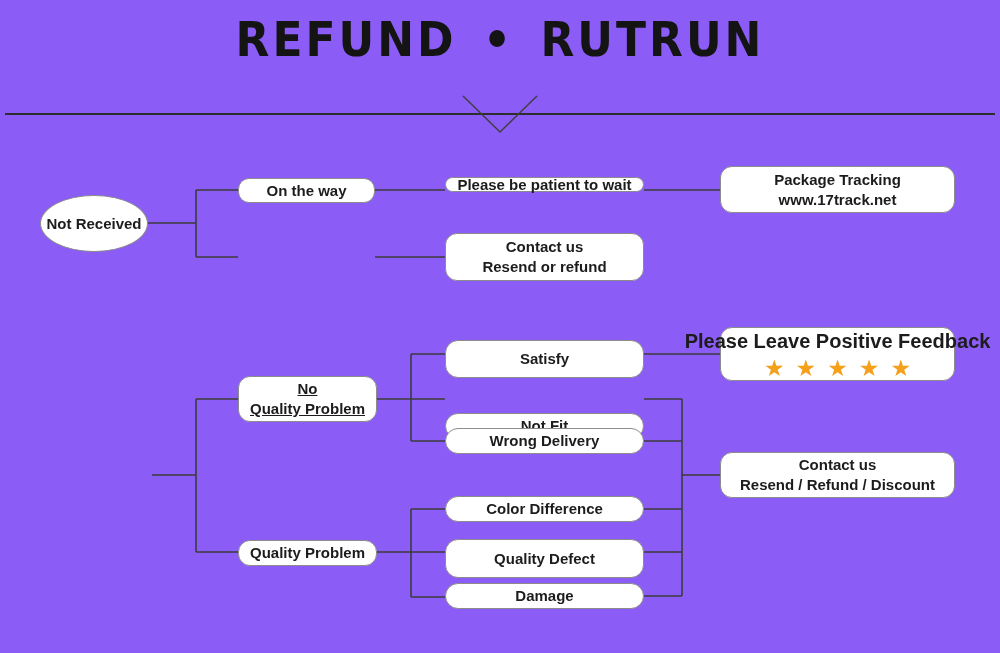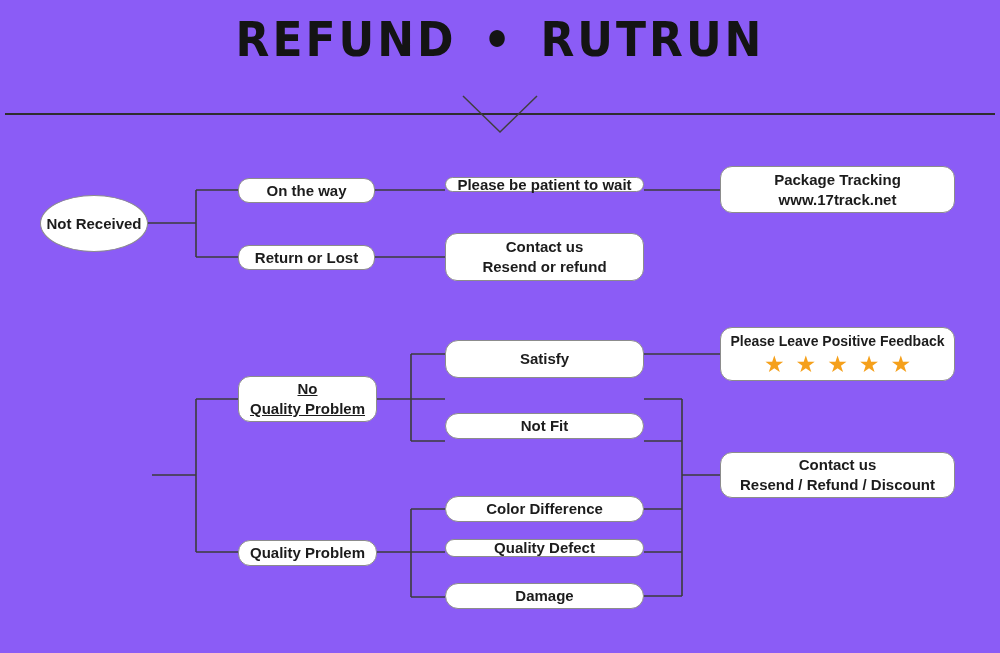--- a/index.html
+++ b/index.html
@@ -19,21 +19,21 @@
   .wires .chevron{stroke:#3f3f3f;stroke-width:1.5;}
   .node{
     position:absolute;box-sizing:border-box;background:#ffffff;
     border:1.4px solid #8c8c8c;border-radius:12px;
     display:flex;flex-direction:column;align-items:center;justify-content:center;
     text-align:center;font-size:15px;font-weight:bold;line-height:1.32;
     white-space:pre-line;
   }
   .node.ellipse{border-radius:50%;}
   .node .lbl{white-space:pre-line;}
-  .feedback-label{font-size:14px;font-weight:bold;white-space:nowrap;}
+  .feedback-label{font-size:20px;font-weight:bold;white-space:nowrap;}
   .stars{
     font-size:23px;line-height:1;letter-spacing:11px;margin-right:-11px;margin-top:2px;
     color:#F5A01B;font-family:"DejaVu Sans",sans-serif;font-weight:normal;
   }
 </style>
 </head>
 <body>
 
 <div class="canvas">
 
@@ -83,49 +83,49 @@
   <div class="node" style="left:238px;top:178px;width:137px;height:25px;border-radius:11px;">
     <span class="lbl">On the way</span>
   </div>
   <div class="node" style="left:445px;top:177px;width:199px;height:15px;border-radius:13px;text-align:center;">
     <span class="lbl">Please be patient to wait</span>
   </div>
   <div class="node" style="left:720px;top:166px;width:235px;height:47px;">
     <span class="lbl">Package Tracking
 www.17track.net</span>
   </div>
-  <div class="node" style="left:238px;top:245px;width:137px;height:25px;border-radius:11px;">
-    <span class="lbl">Return or Lost</span>
-  </div>
   <div class="node" style="left:445px;top:233px;width:199px;height:48px;">
     <span class="lbl">Contact us
 Resend or refund</span>
   </div>
 
   <div class="node" style="left:238px;top:376px;width:139px;height:46px;text-decoration:underline;">
     <span class="lbl">No
 Quality Problem</span>
   </div>
   <div class="node" style="left:445px;top:340px;width:199px;height:38px;border-radius:13px;">
     <span class="lbl">Satisfy</span>
   </div>
   <div class="node" style="left:445px;top:385px;width:199px;height:26px;border-radius:13px;margin-top:28px;">
     <span class="lbl">Not Fit</span>
   </div>
+  <div class="node" style="left:445px;top:428px;width:199px;height:26px;border-radius:13px;">
+    <span class="lbl">Wrong Delivery</span>
+  </div>
   <div class="node" style="left:720px;top:327px;width:235px;height:54px;">
     <span class="feedback-label">Please Leave Positive Feedback</span>
     <span class="stars">★★★★★</span>
   </div>
   <div class="node" style="left:238px;top:540px;width:139px;height:26px;border-radius:12px;">
     <span class="lbl">Quality Problem</span>
   </div>
   <div class="node" style="left:445px;top:496px;width:199px;height:26px;border-radius:13px;">
     <span class="lbl">Color Difference</span>
   </div>
-  <div class="node" style="left:445px;top:539px;width:199px;height:18px;border-radius:13px;">
+  <div class="node" style="left:445px;top:539px;width:199px;height:39px;border-radius:13px;">
     <span class="lbl">Quality Defect</span>
   </div>
   <div class="node" style="left:445px;top:583px;width:199px;height:26px;border-radius:13px;">
     <span class="lbl">Damage</span>
   </div>
   <div class="node" style="left:720px;top:452px;width:235px;height:46px;">
     <span class="lbl">Contact us
 Resend / Refund / Discount</span>
   </div>
 

